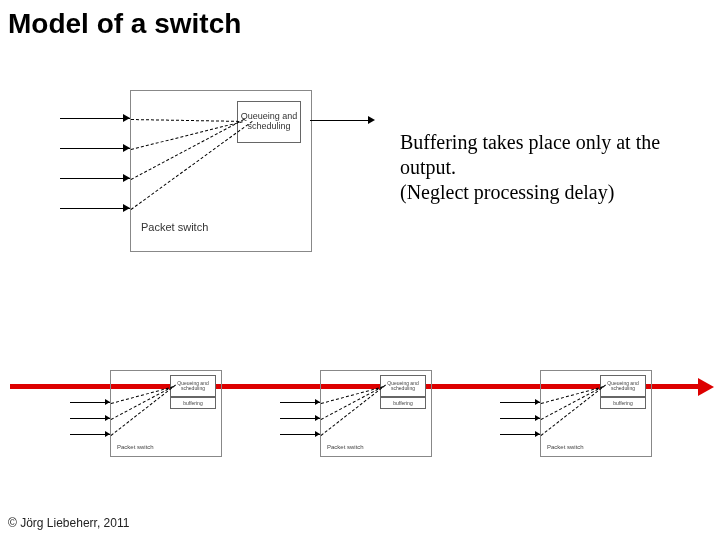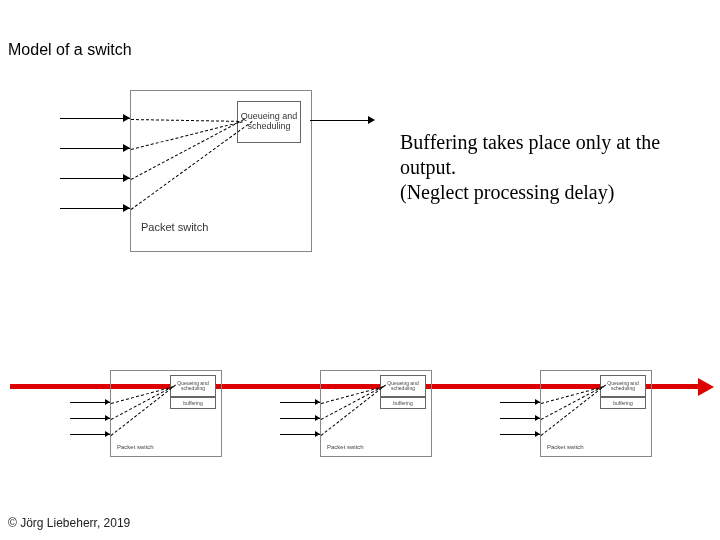--- a/index.html
+++ b/index.html
@@ -9,24 +9,23 @@
     height: 540px;
     background: #fff;
     font-family: Arial, Helvetica, sans-serif;
     position: relative;
     overflow: hidden;
   }
   .title {
     position: absolute;
     top: 8px;
     left: 8px;
-    font-size: 16px;
-    font-weight: normal;
+    font-size: 28px;
+    font-weight: bold;
     color: #000;
-    margin-top: 33px;
   }
   .body-text {
     position: absolute;
     top: 130px;
     left: 400px;
     width: 300px;
     font-family: "Times New Roman", Times, serif;
     font-size: 20px;
     line-height: 1.25;
     color: #000;
@@ -274,13 +273,13 @@
     <div class="mini-dash" style="top:64px; left:0; width:82px; transform:rotate(-38deg)"></div>
   </div>
   <div class="mini-in" style="top:52px; left:500px; width:40px"></div>
     <div class="mini-in-head" style="top:49px; left:535px"></div>
   <div class="mini-in" style="top:68px; left:500px; width:40px"></div>
     <div class="mini-in-head" style="top:65px; left:535px"></div>
   <div class="mini-in" style="top:84px; left:500px; width:40px"></div>
     <div class="mini-in-head" style="top:81px; left:535px"></div>
 </div>
 
-<div class="footer">© Jörg Liebeherr, 2019</div>
+<div class="footer">© Jörg Liebeherr, 2011</div>
 
 </body></html>

